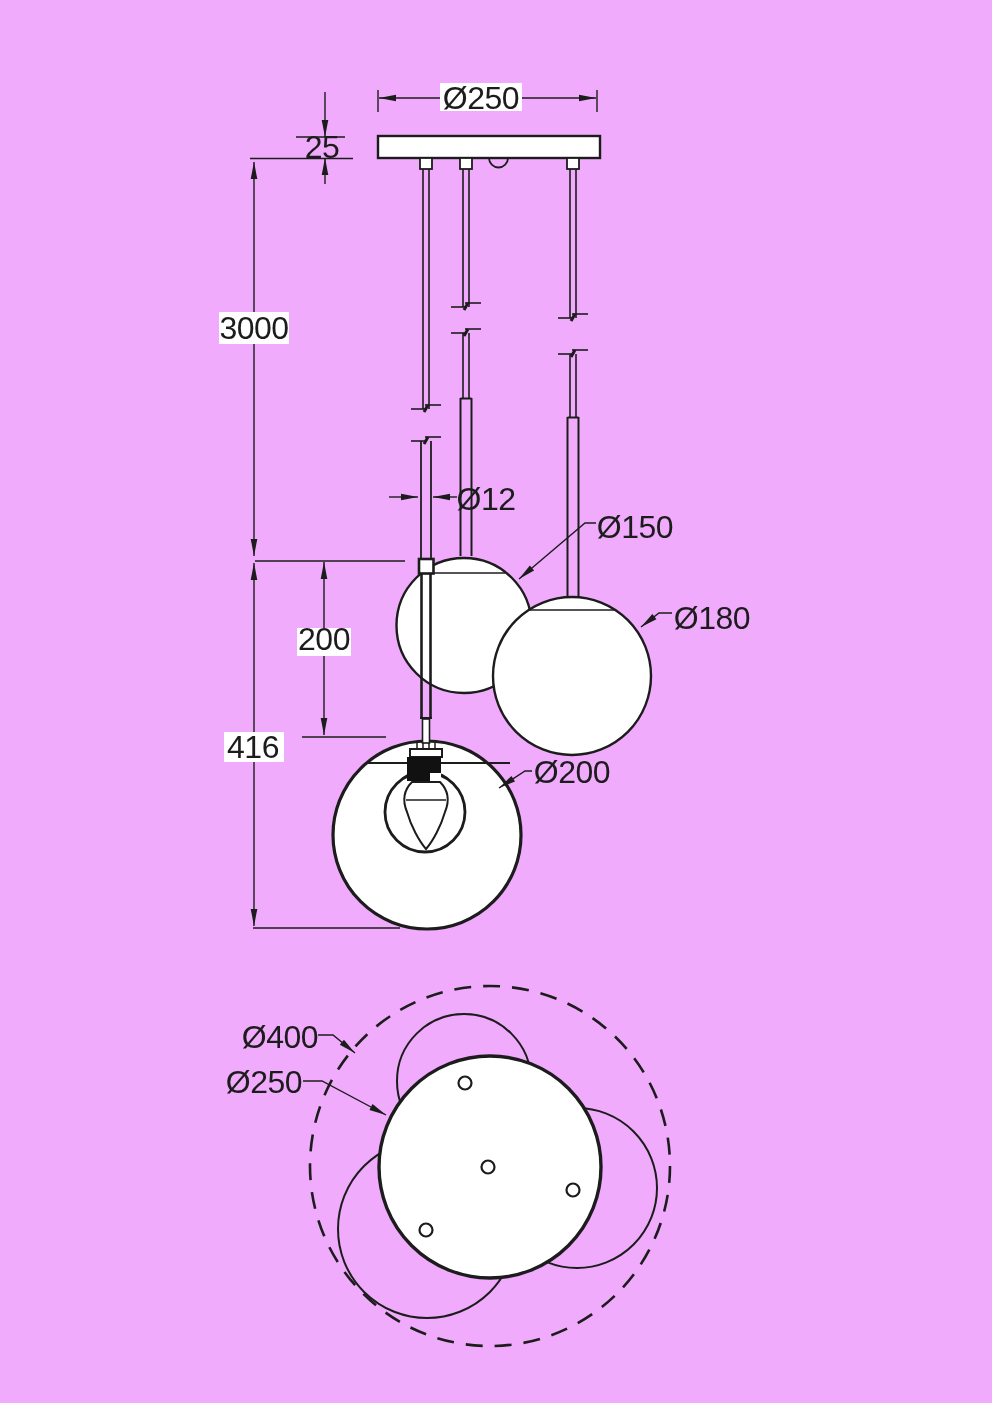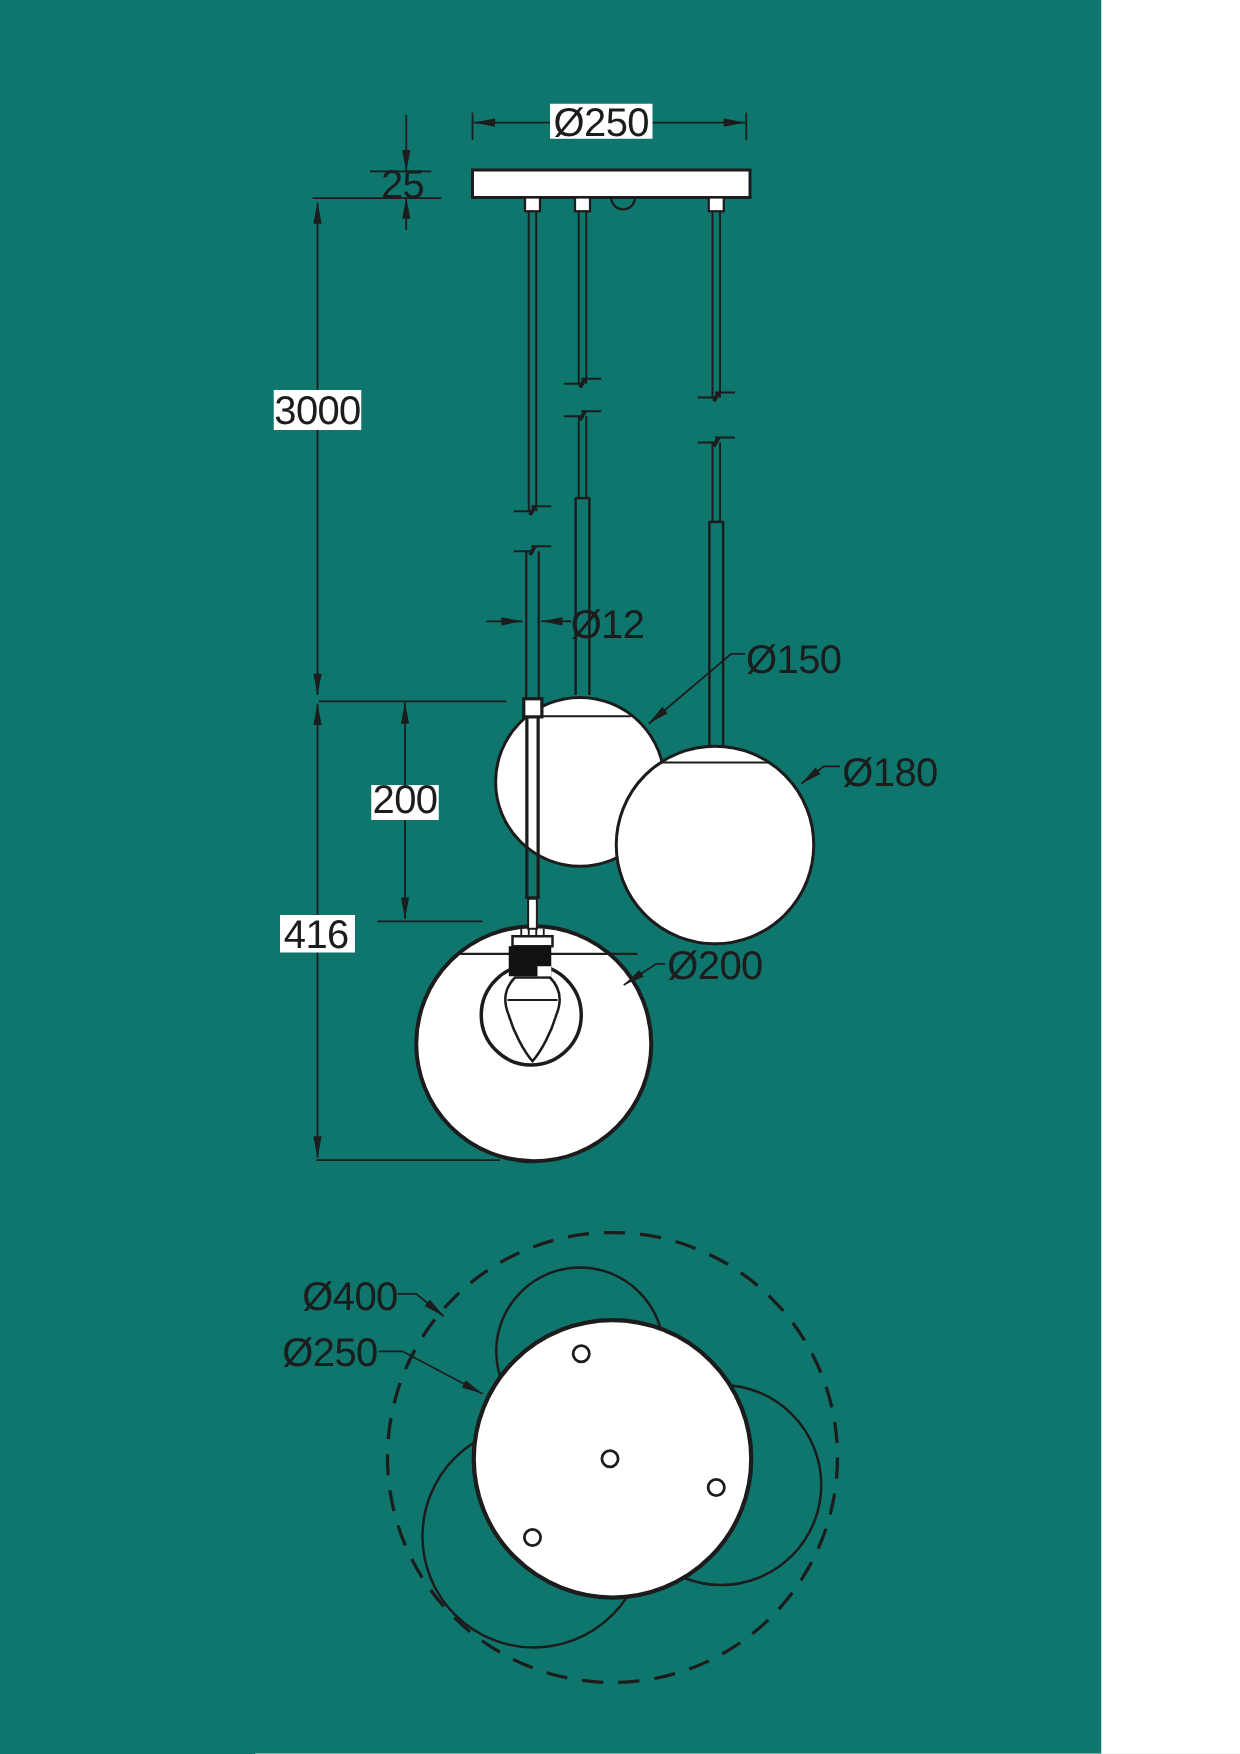--- a/index.html
+++ b/index.html
@@ -1,16 +1,16 @@
 <!DOCTYPE html>
 <html><head>
 <meta charset="utf-8">
 <style>
   html,body{margin:0;padding:0;background:#ffffff;}
-  .page{position:relative;width:881px;height:1403px;background:#0f766e;overflow:hidden;}
+  .page{position:relative;width:992px;height:1403px;background:#f0abfc;overflow:hidden;}
   svg{display:block;}
   text{font-family:"Liberation Sans", sans-serif;font-size:32px;letter-spacing:-0.5px;fill:#1c1c1c;}
 </style>
 </head>
 <body>
 
 <div class="page">
 <svg width="992" height="1403" viewBox="0 0 992 1403">
   <defs>
     <marker id="arrE" orient="auto" markerUnits="userSpaceOnUse" markerWidth="40" markerHeight="16" refX="0" refY="0" viewBox="-20 -8 40 16">

